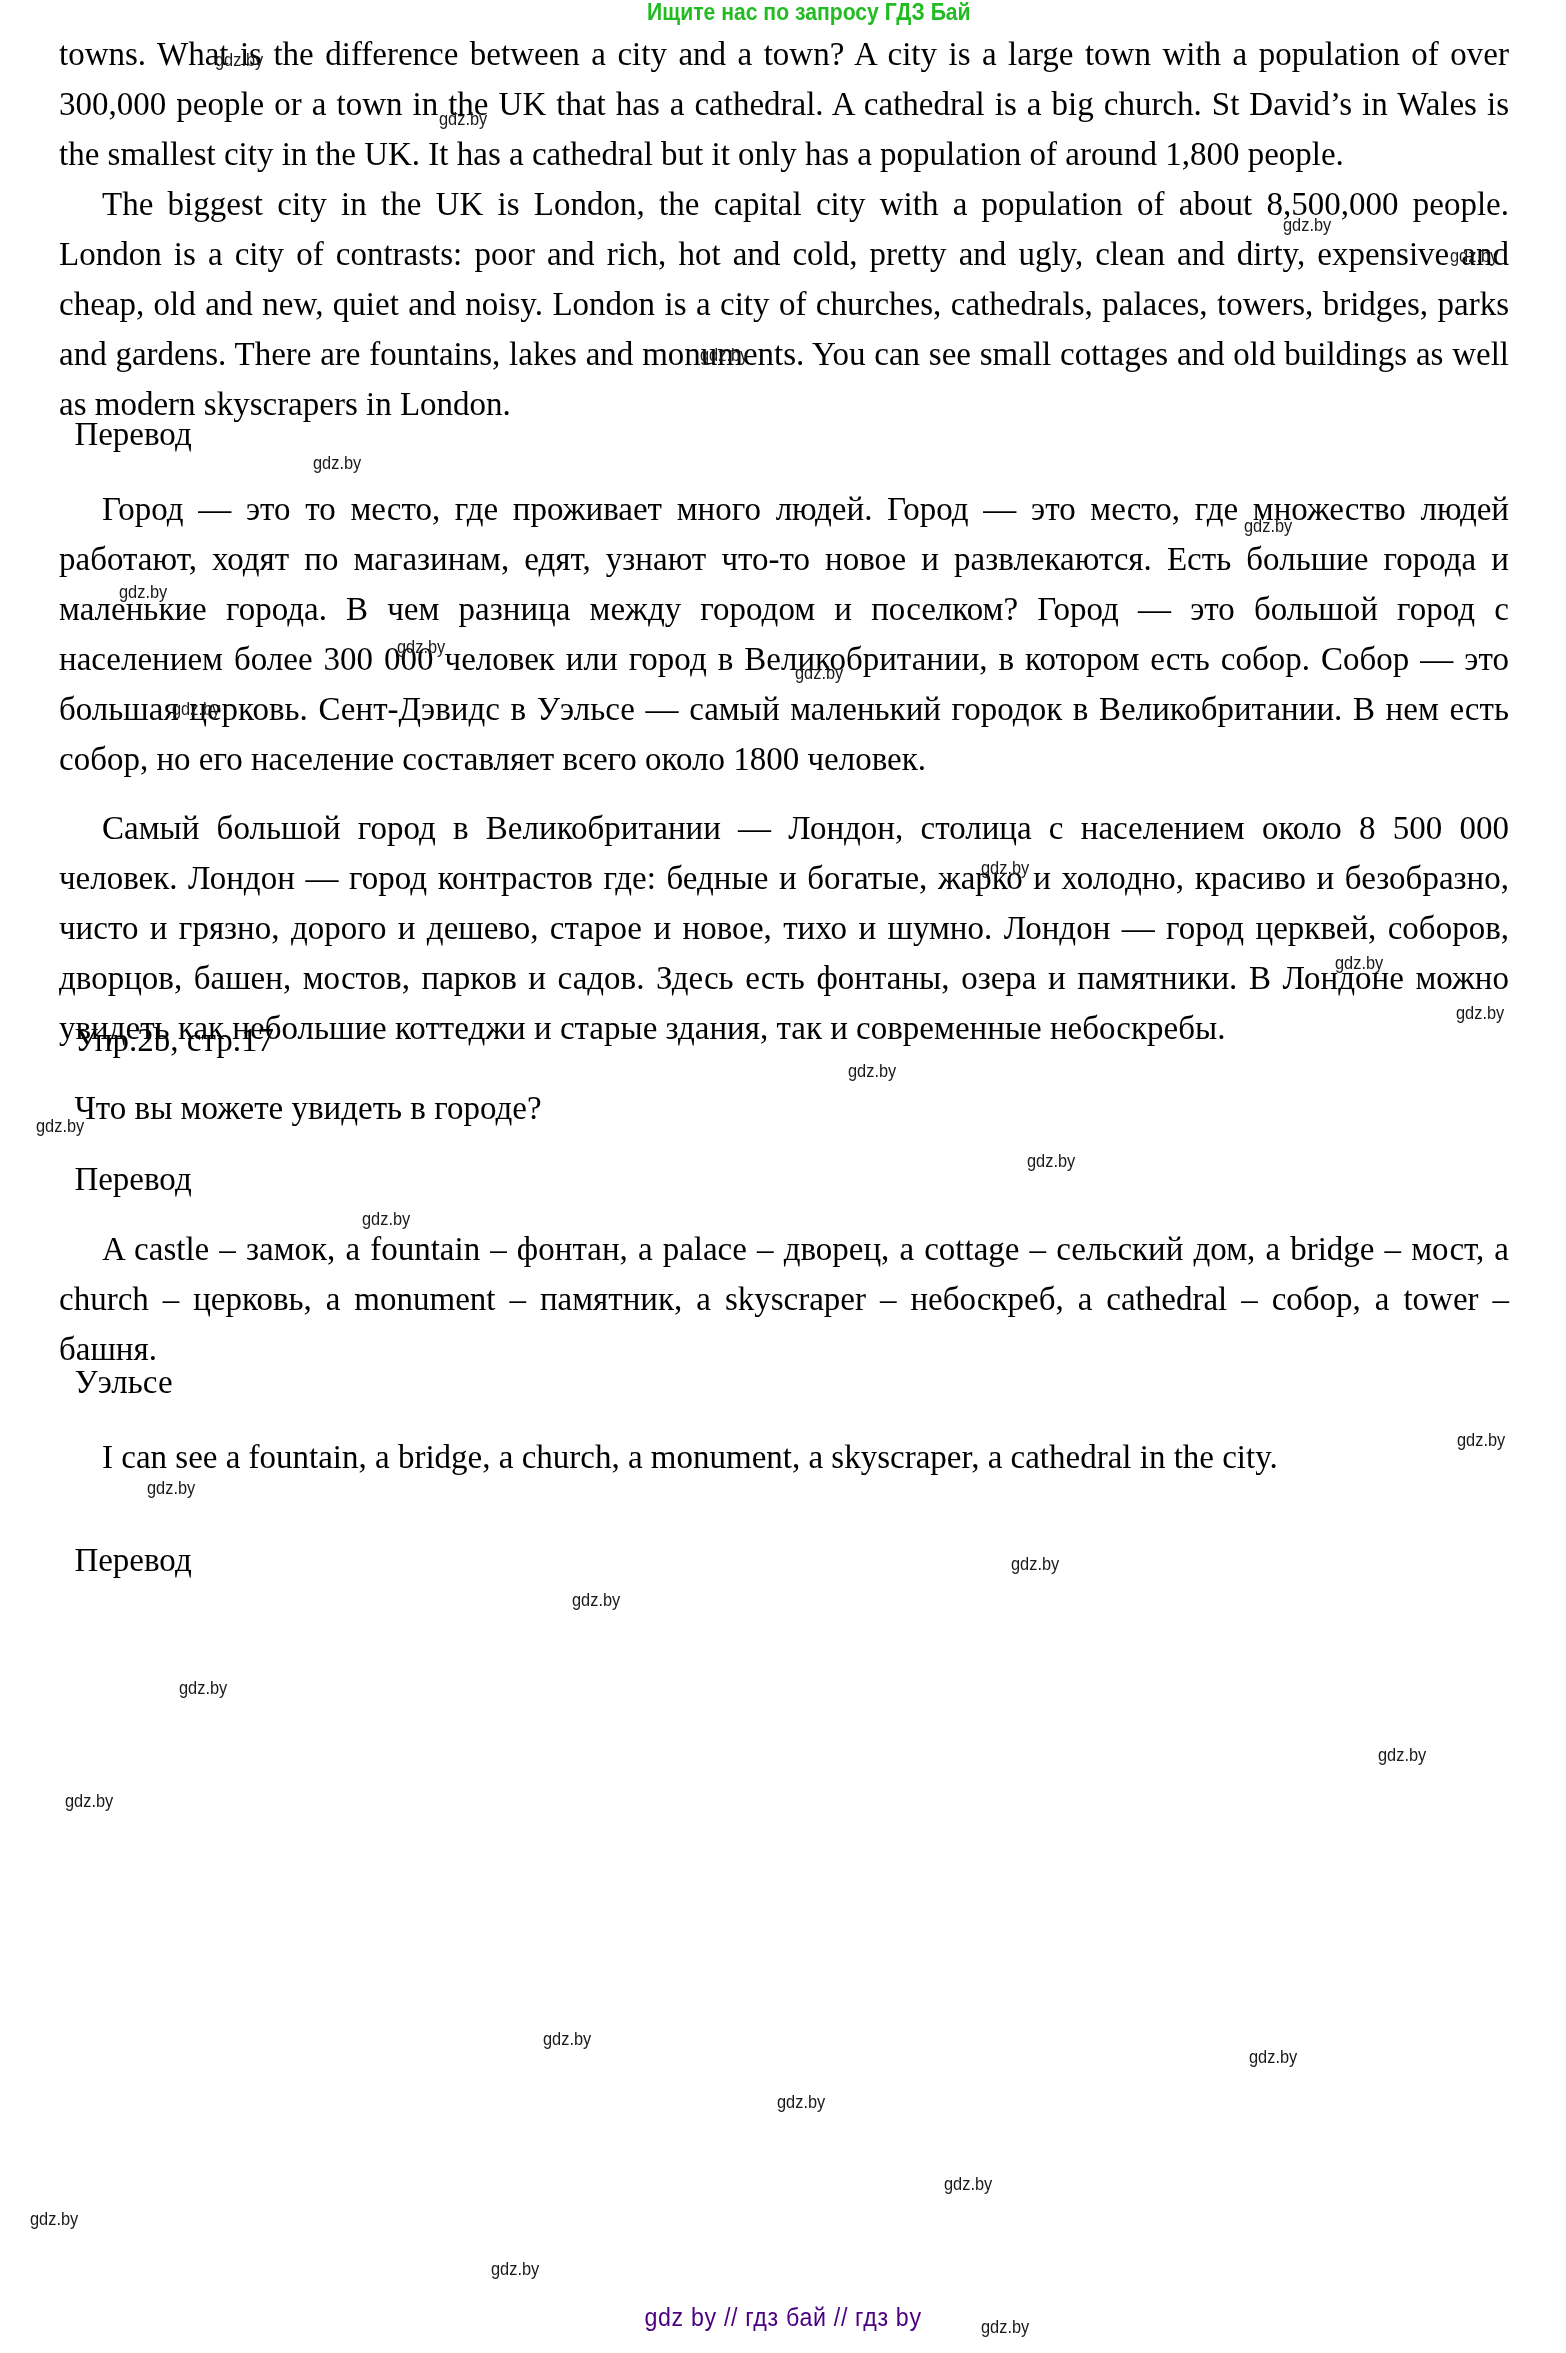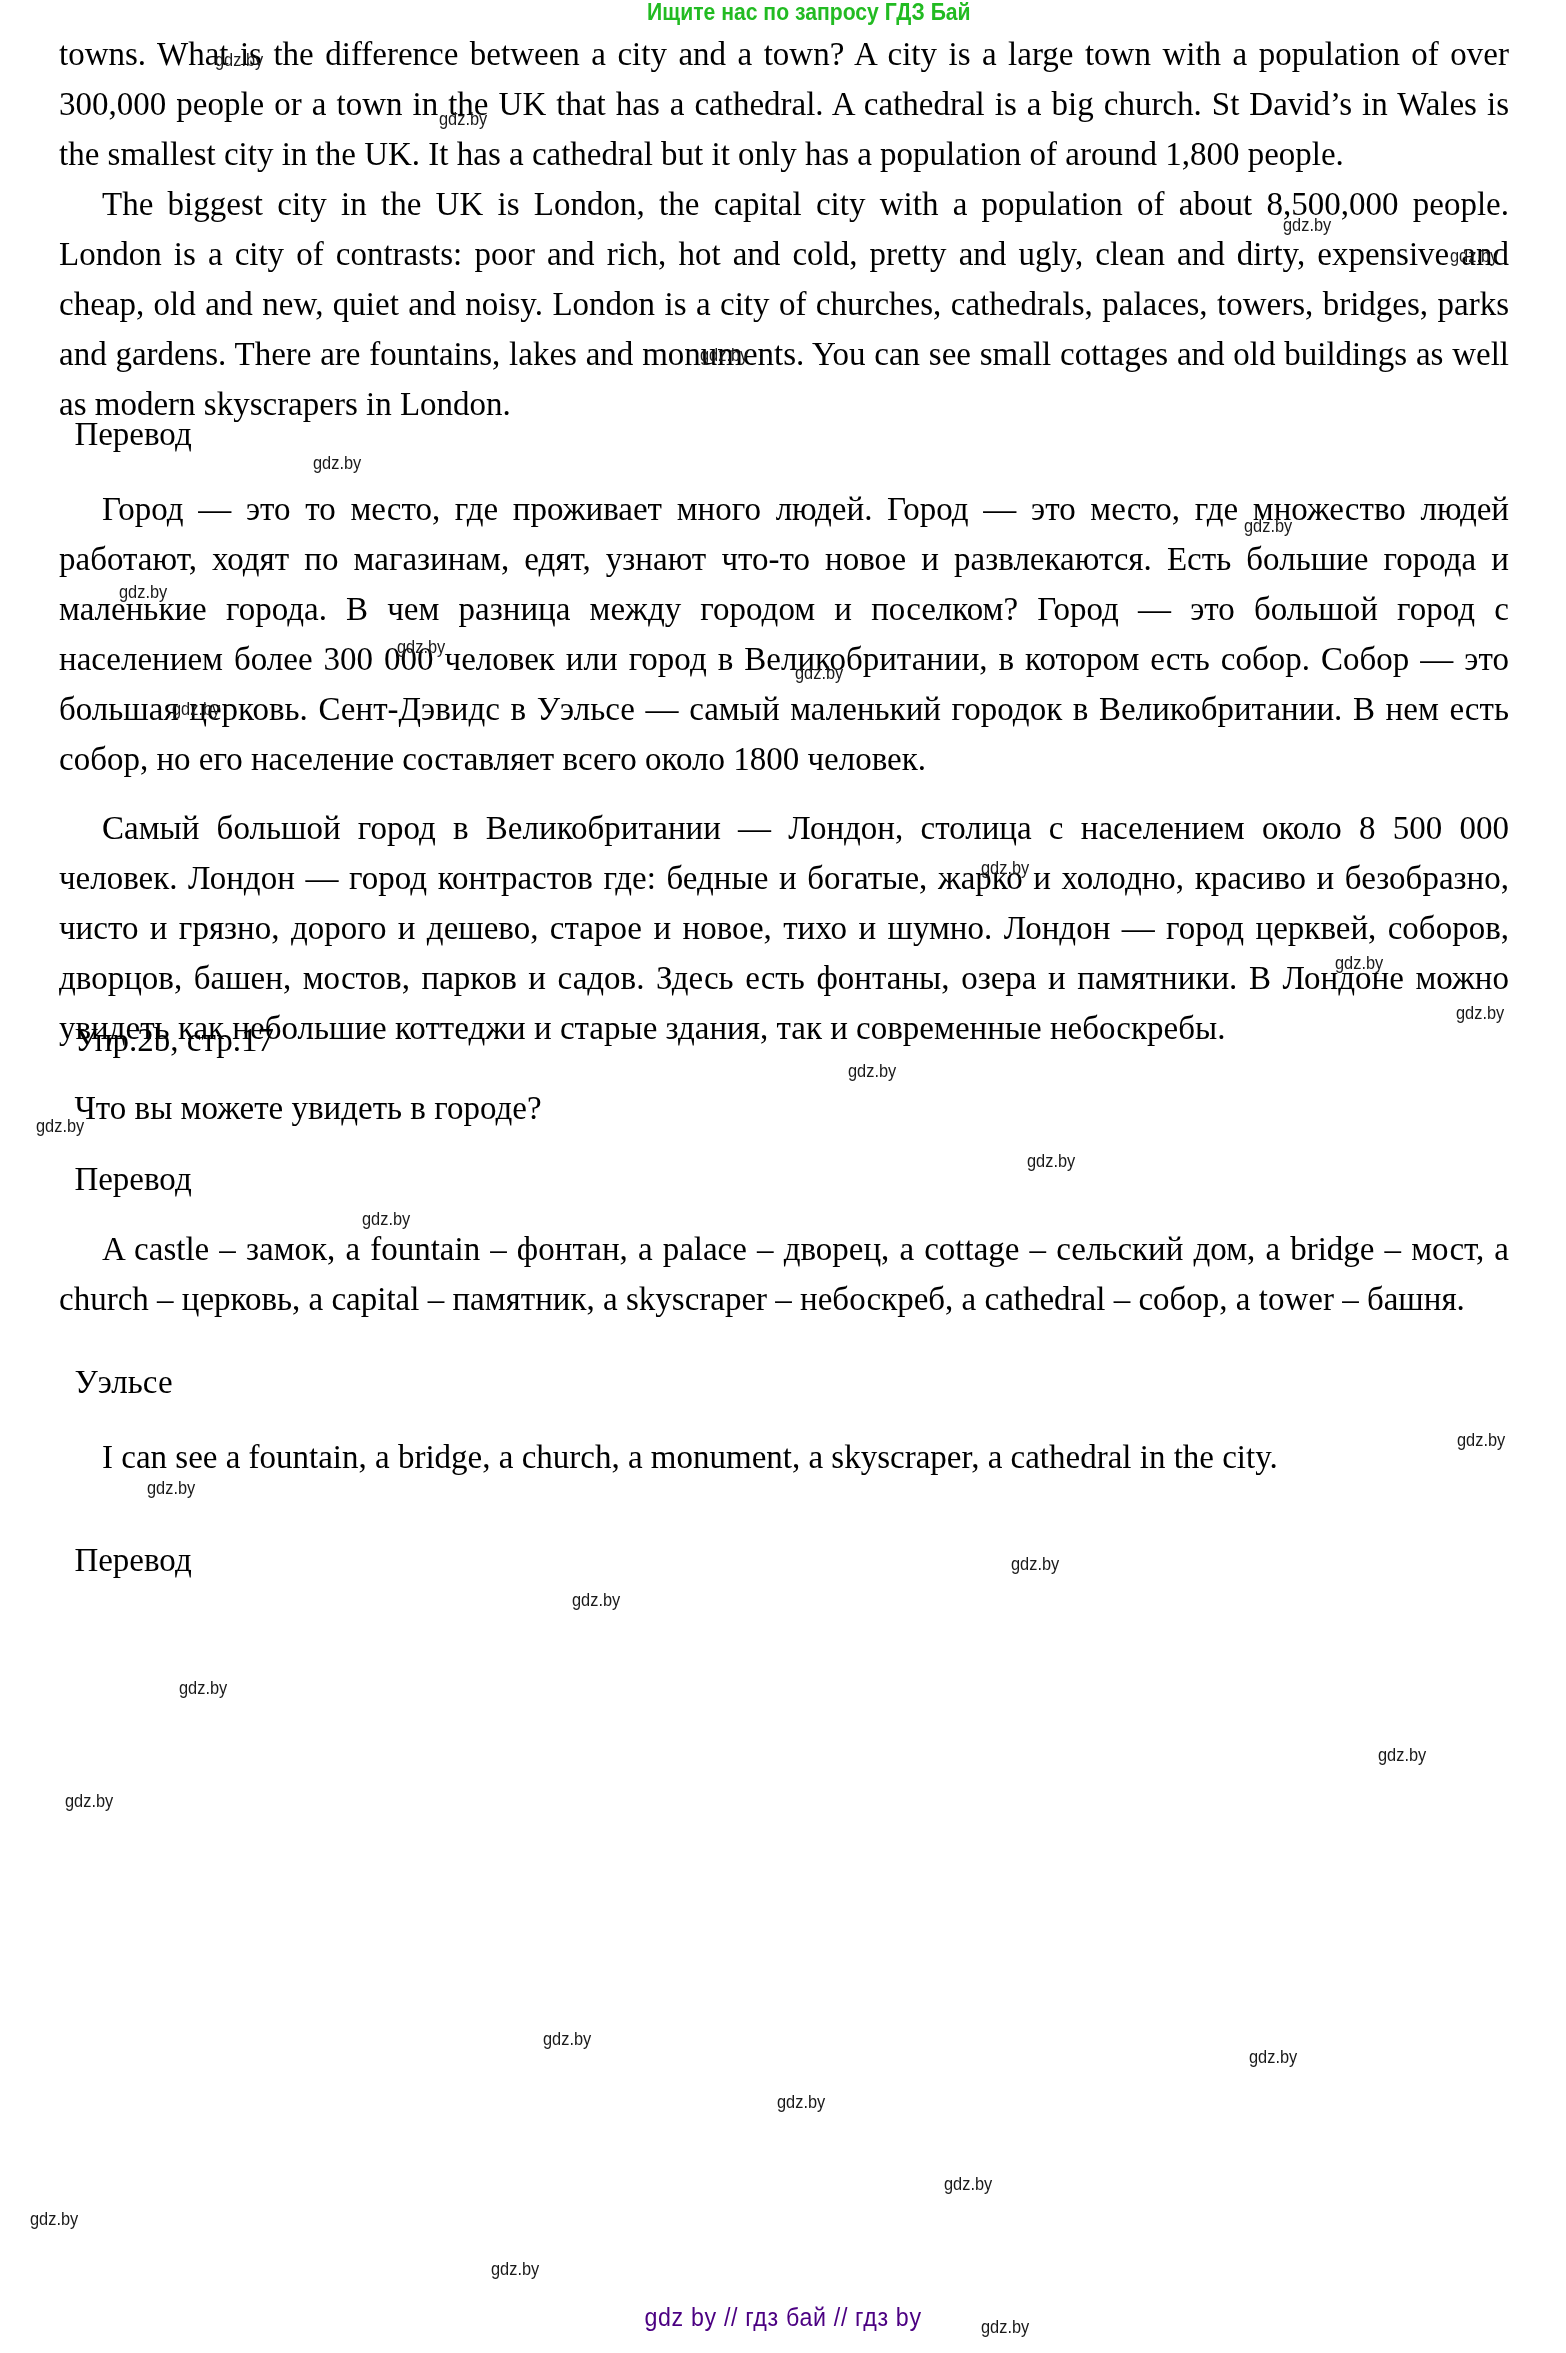--- a/index.html
+++ b/index.html
@@ -138,21 +138,21 @@
   <p class="para blk indent last-justify" id="para-ru-1">Город — это то место, где проживает много людей. Город — это место, где множество людей работают, ходят по магазинам, едят, узнают что-то новое и развлекаются. Есть большие города и маленькие города. В чем разница между городом и поселком? Город — это большой город с населением более 300 000 человек или город в Великобритании, в котором есть собор. Собор — это большая церковь. Сент-Дэвидс в Уэльсе — самый маленький городок в Великобритании. В нем есть собор, но его население составляет всего около 1800 человек.</p>
 
   <p class="para blk indent last-justify" id="para-ru-2">Самый большой город в Великобритании — Лондон, столица с населением около 8 500 000 человек. Лондон — город контрастов где: бедные и богатые, жарко и холодно, красиво и безобразно, чисто и грязно, дорого и дешево, старое и новое, тихо и шумно. Лондон — город церквей, соборов, дворцов, башен, мостов, парков и садов. Здесь есть фонтаны, озера и памятники. В Лондоне можно увидеть как небольшие коттеджи и старые здания, так и современные небоскребы.</p>
 
   <h3 class="heading blk indented" id="hdr-ex-title">Упр.2b, стр.17</h3>
 
   <h3 class="heading blk indented" id="hdr-ex-question">Что вы можете увидеть в городе?</h3>
 
   <h3 class="heading blk indented" id="hdr-perevod-2">Перевод</h3>
 
-  <p class="para blk indent last-justify" id="para-vocab">A castle – замок, a fountain – фонтан, a palace – дворец, a cottage – сельский дом, a bridge – мост, a church – церковь, a capital – памятник, a skyscraper – небоскреб, a cathedral – собор, a tower – башня.</p>
+  <p class="para blk indent last-justify" id="para-vocab">A castle – замок, a fountain – фонтан, a palace – дворец, a cottage – сельский дом, a bridge – мост, a church – церковь, a monument – памятник, a skyscraper – небоскреб, a cathedral – собор, a tower – башня.</p>
 
   <h3 class="heading blk indented" id="hdr-answers">Уэльсе</h3>
 
   <p class="para blk indent last-justify" id="para-answer">I can see a fountain, a bridge, a church, a monument, a skyscraper, a cathedral in the city.</p>
 
   <h3 class="heading blk indented" id="hdr-perevod-3">Перевод</h3>
 
   <div id="watermark-layer">
       <span class="wm" style="left: 215px; top: 51px; color: rgb(26, 26, 26);">gdz.by</span>
       <span class="wm" style="left: 439px; top: 110px; color: rgb(26, 26, 26);">gdz.by</span>

